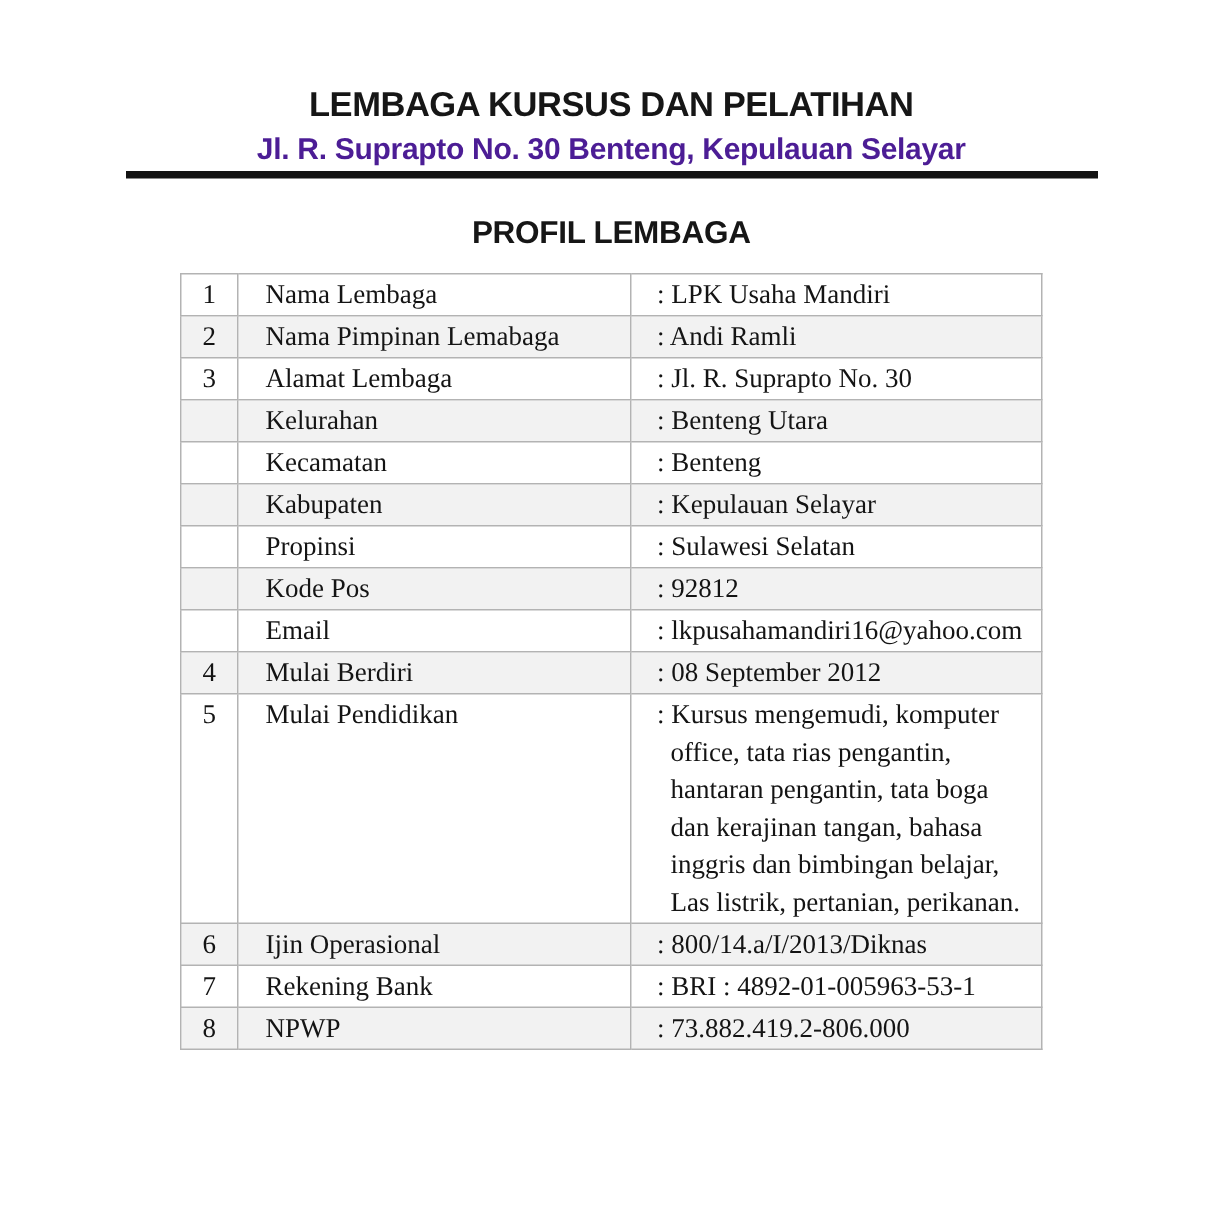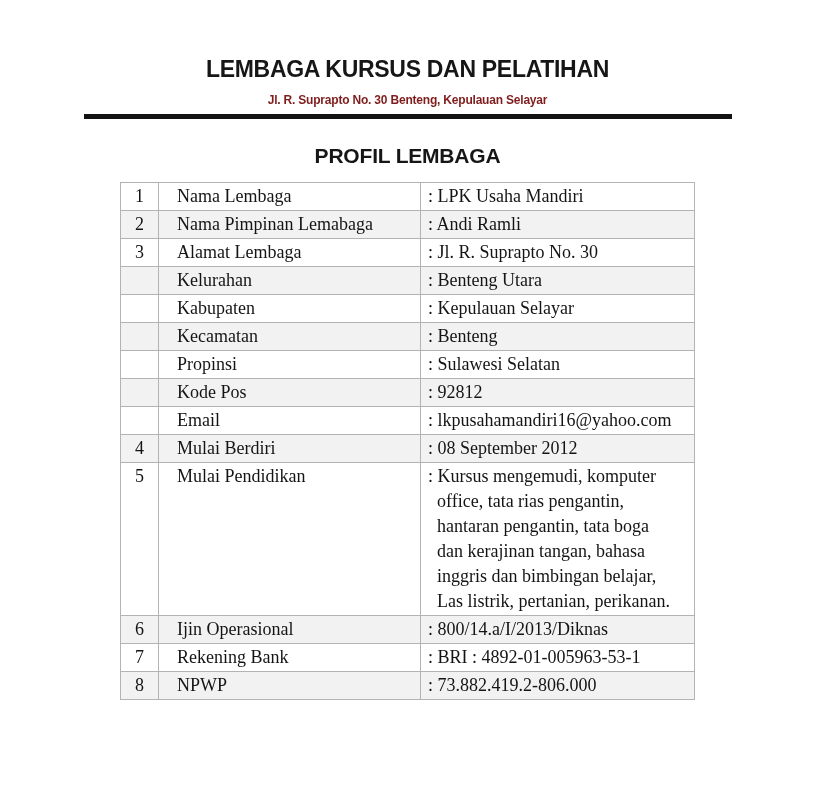--- a/index.html
+++ b/index.html
@@ -15,22 +15,22 @@
   .letterhead { padding-top: 57px; text-align: center; font-family: "Liberation Sans", sans-serif; }
   .org-type {
     margin: 0; font-size: 23px; line-height: 24px; font-weight: bold;
     letter-spacing: -0.3px; color: #161616;
   }
   .org-name {
     margin: 9px 0 0 0; font-size: 30px; line-height: 31px; font-weight: bold;
     letter-spacing: -0.5px; color: #161616;
   }
   .org-address {
-    margin: 10px 0 0 0; font-size: 12px; line-height: 18px; font-weight: bold;
-    letter-spacing: -0.2px; color: #7f1d1d;
+    margin: 10px 0 0 0; font-size: 20px; line-height: 18px; font-weight: bold;
+    letter-spacing: -0.2px; color: #4c1d95;
   }
   .header-rule {
     width: 648px; height: 5px; background: #121212;
     margin: 5px auto 0 auto;
   }
 
   
   .section-title {
     margin: 27px 0 0 0; text-align: center;
     font-family: "Liberation Sans", sans-serif;
@@ -52,21 +52,21 @@
     border: 1px solid #b3b3b3;
     line-height: 25px;
     vertical-align: top;
     overflow: hidden;
   }
   table.profile tr:nth-child(even) td { background: #f2f2f2; }
   td.num { width: 38px; text-align: center; }
   td.label { width: 262px; padding-left: 18px; }
   td.value {
     width: 274px;
-    padding-left: 16px;
+    padding-left: 26px;
     text-indent: -9px;
     white-space: pre-line;
   }
 </style>
 </head>
 <body>
 
 <div class="page">
 
   <div class="letterhead">
@@ -99,27 +99,27 @@
         <td class="label">Alamat Lembaga</td>
         <td class="value">: Jl. R. Suprapto No. 30</td>
       </tr>
       <tr>
         <td class="num"></td>
         <td class="label">Kelurahan</td>
         <td class="value">: Benteng Utara</td>
       </tr>
       <tr>
         <td class="num"></td>
-        <td class="label">Kabupaten</td>
-        <td class="value">: Kepulauan Selayar</td>
+        <td class="label">Kecamatan</td>
+        <td class="value">: Benteng</td>
       </tr>
       <tr>
         <td class="num"></td>
-        <td class="label">Kecamatan</td>
-        <td class="value">: Benteng</td>
+        <td class="label">Kabupaten</td>
+        <td class="value">: Kepulauan Selayar</td>
       </tr>
       <tr>
         <td class="num"></td>
         <td class="label">Propinsi</td>
         <td class="value">: Sulawesi Selatan</td>
       </tr>
       <tr>
         <td class="num"></td>
         <td class="label">Kode Pos</td>
         <td class="value">: 92812</td>

